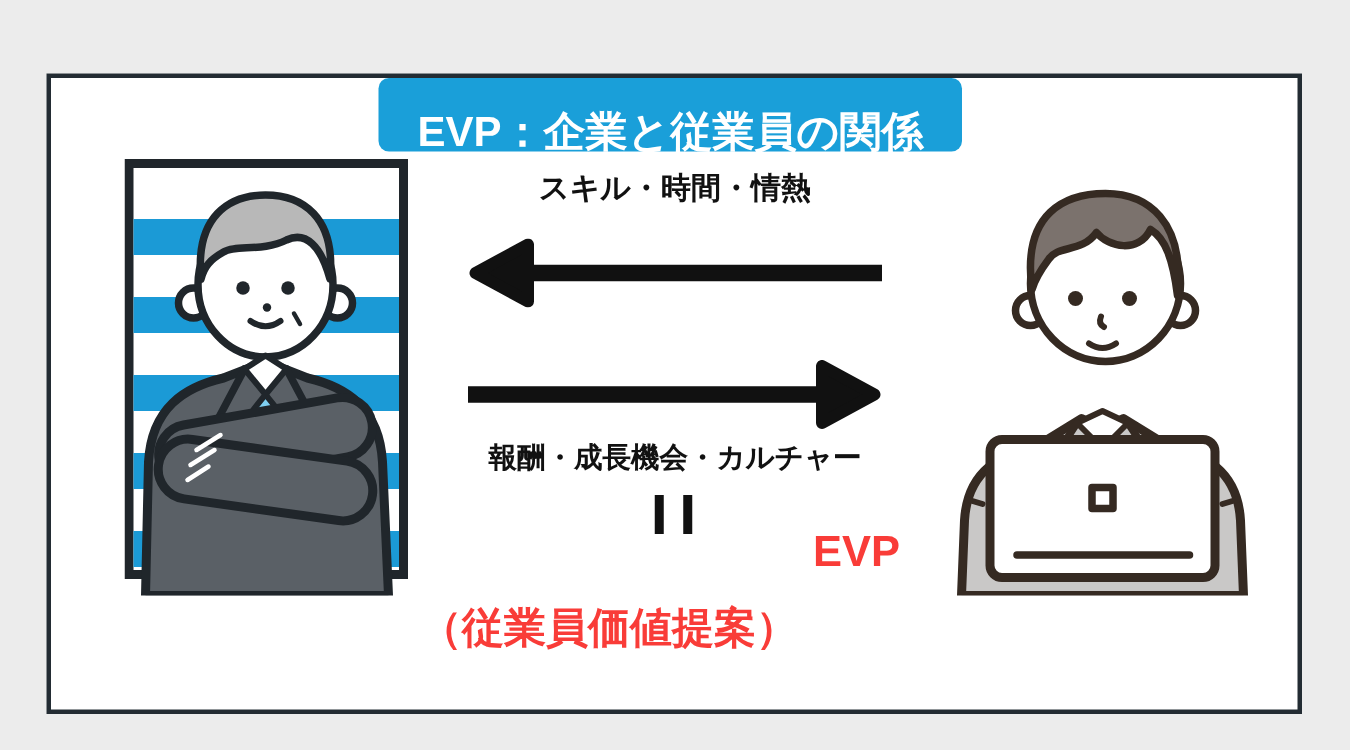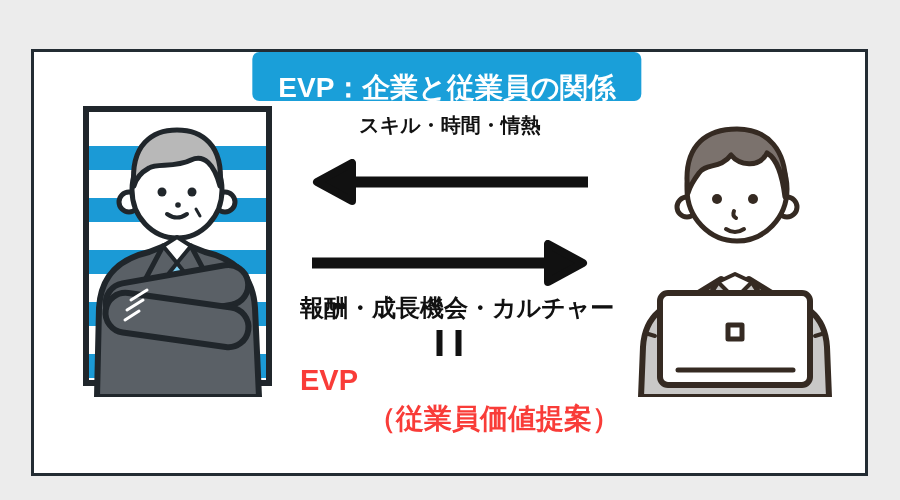--- a/index.html
+++ b/index.html
@@ -13,30 +13,30 @@
   body{width:900px;height:500px;background:var(--page-bg);
        font-family:"Liberation Sans","DejaVu Sans",sans-serif;position:relative;overflow:hidden;}
   .card{position:absolute;left:31px;top:49px;width:837px;height:427px;
         background:var(--card-bg);border:3px solid var(--card-border);}
   .banner{position:absolute;left:447px;top:28px;transform:translateX(-50%);
           background:var(--accent-blue);color:#ffffff;font-weight:bold;font-size:28px;
           line-height:49px;height:49px;padding:11px 26px;border-radius:7px;white-space:nowrap;z-index:5;margin-top:24px;}
   .flow-label{position:absolute;left:300px;width:300px;text-align:center;color:var(--ink);
               font-weight:bold;white-space:nowrap;}
   .label-top{top:112px;font-size:20px;}
-  .label-bottom{top:292px;font-size:24px;}
+  .label-bottom{top:292px;font-size:19px;}
   .arrow{position:absolute;left:312px;width:276px;height:46px;color:var(--ink);}
   .arrow-top{top:159px;}
   .arrow-bottom{top:240px;}
   .equals{position:absolute;left:449px;top:330px;transform:translateX(-50%);
           display:flex;gap:13px;}
   .equals .bar{width:6px;height:26px;background:var(--ink);}
-  .result-acronym{position:absolute;left:300px;top:364px;width:300px;text-align:left;
+  .result-acronym{position:absolute;left:300px;top:352px;width:300px;text-align:right;
                   color:var(--accent-red);font-weight:bold;font-size:29px;}
-  .result-fullname{position:absolute;left:280px;top:400px;width:340px;text-align:right;
+  .result-fullname{position:absolute;left:280px;top:400px;width:340px;text-align:left;
                    color:var(--accent-red);font-weight:bold;font-size:28px;white-space:nowrap;}
   .illus{position:absolute;}
   .illus-left{left:83px;top:106px;width:189px;height:291px;}
   .illus-right{left:633px;top:107px;width:205px;height:290px;}
 </style>
 </head>
 <body>
 
 <div class="card"></div>
 

